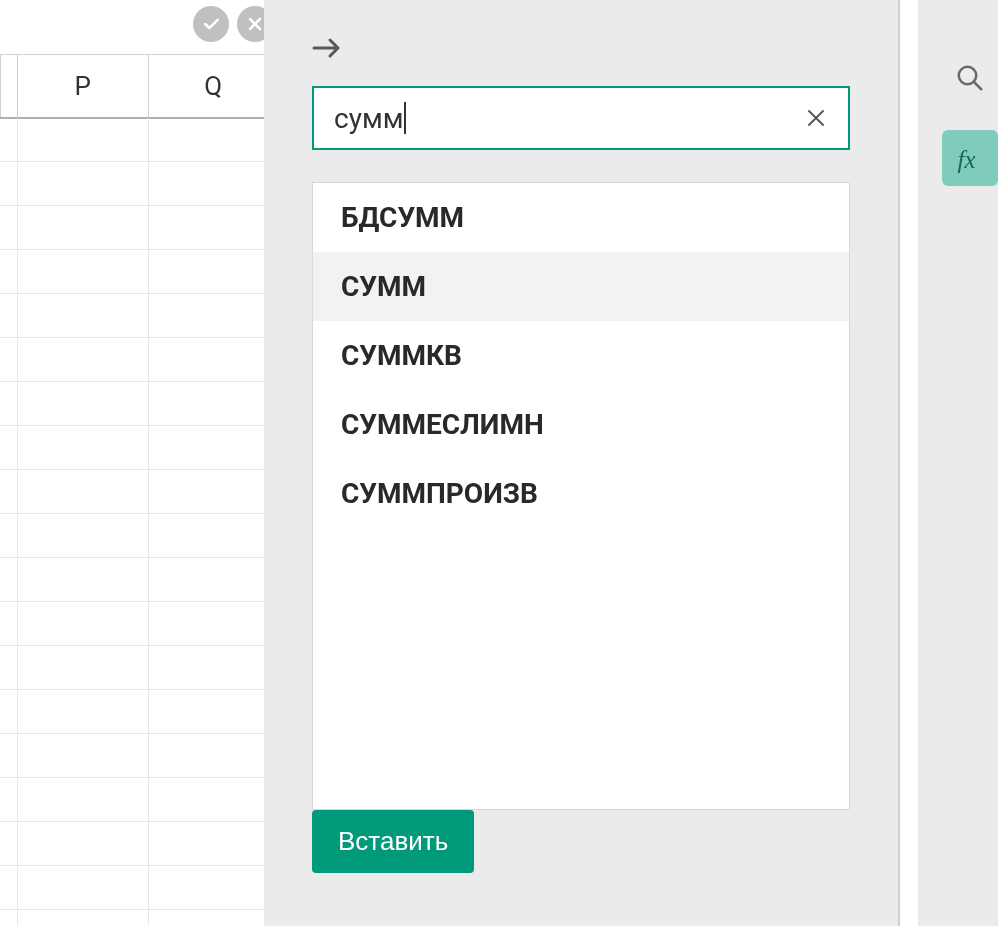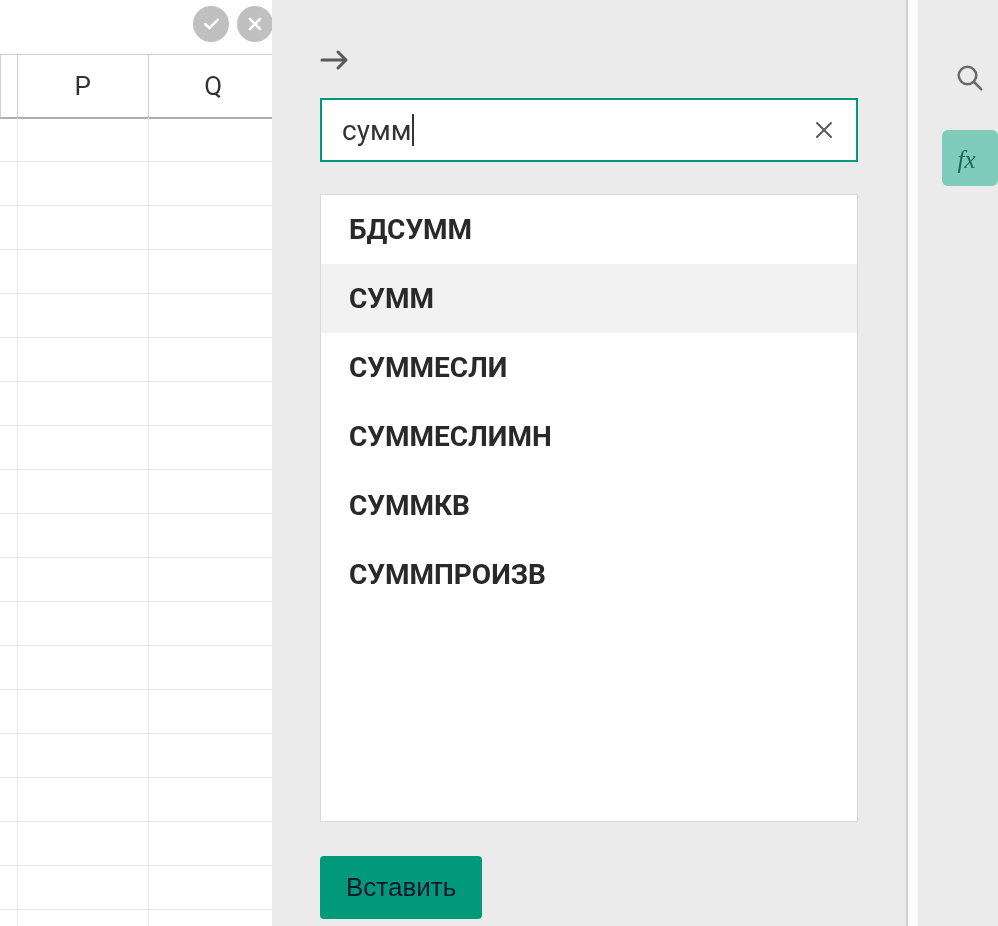--- a/index.html
+++ b/index.html
@@ -79,26 +79,26 @@
     .grid-cell {
       flex: 1;
       border-right: 1px solid #e8e8e8;
     }
     .grid-cell:first-child { border-left: none; flex: 0 0 18px; }
     .grid-cell.narrow { flex: 0 0 18px; }
     
     
     .function-panel {
       position: absolute;
-      left: 272px;
+      left: 264px;
       top: 0;
       width: 636px;
       height: 926px;
       background: #ebebeb;
-      padding: 48px 48px 0 48px;
+      padding: 36px 48px 0 48px;
       border-right: 2px solid #d0d0d0;
     }
     
     .panel-arrow {
       margin-bottom: 22px;
     }
     .panel-arrow svg { width: 30px; height: 24px; }
     
     .search-input-wrap {
       position: relative;
@@ -136,23 +136,22 @@
       padding: 18px 28px;
       font-size: 28px;
       color: #292929;
       cursor: pointer;
     }
     .result-item.selected {
       background: #f2f2f2;
     }
     
     .insert-button {
-      margin-top: 34px;
       background: #009a7b;
-      color: #0f172a;
+      color: #ffffff;
       border: none;
       padding: 16px 26px;
       font-size: 26px;
       border-radius: 4px;
       cursor: pointer;
     }
     
     
     .right-toolbar {
       position: absolute;
@@ -323,23 +322,22 @@
     <input type="text" class="search-input" style="width: 0px; flex: 1 1 0%; color: transparent;" value="сумм">
     <div class="search-clear">
       <svg viewBox="0 0 24 24">
           <path d="M5 5l14 14M19 5L5 19" stroke="#595959" stroke-width="2" fill="none" stroke-linecap="round"></path>
         </svg>
     </div>
   </div>
   <div class="results-box" id="results-box">
       <div class="result-item">БДСУММ</div>
       <div class="result-item selected">СУММ</div>
-      <div class="result-item">СУММЕСЛИ</div>
+      <div class="result-item">СУММКВ</div>
       <div class="result-item">СУММЕСЛИМН</div>
-      <div class="result-item">СУММКВ</div>
       <div class="result-item">СУММПРОИЗВ</div>
     </div>
   <button class="insert-button">Вставить</button>
 </div>
 
 <div class="right-toolbar">
   <div class="tool-btn">
     <svg viewBox="0 0 24 24">
       <circle cx="10" cy="10" r="7" stroke="#6a6a6a" stroke-width="2" fill="none"></circle>
       <path d="M15 15l6 6" stroke="#6a6a6a" stroke-width="2" stroke-linecap="round"></path>

